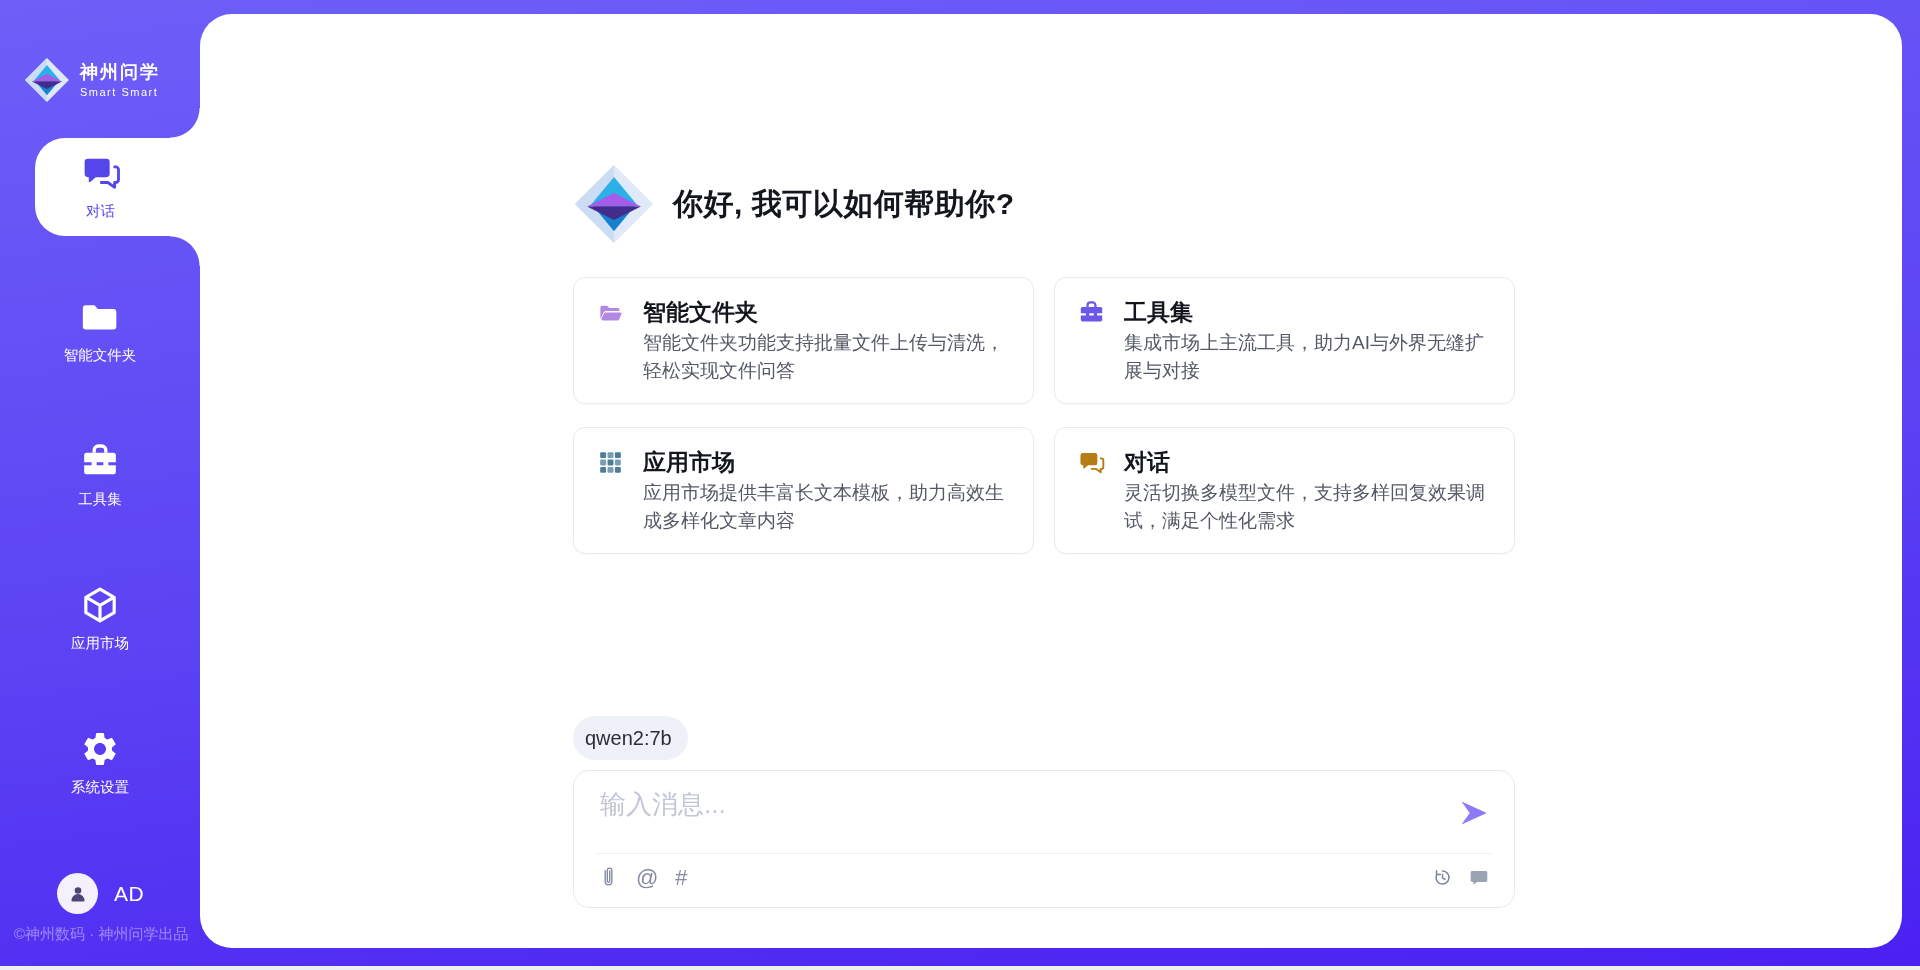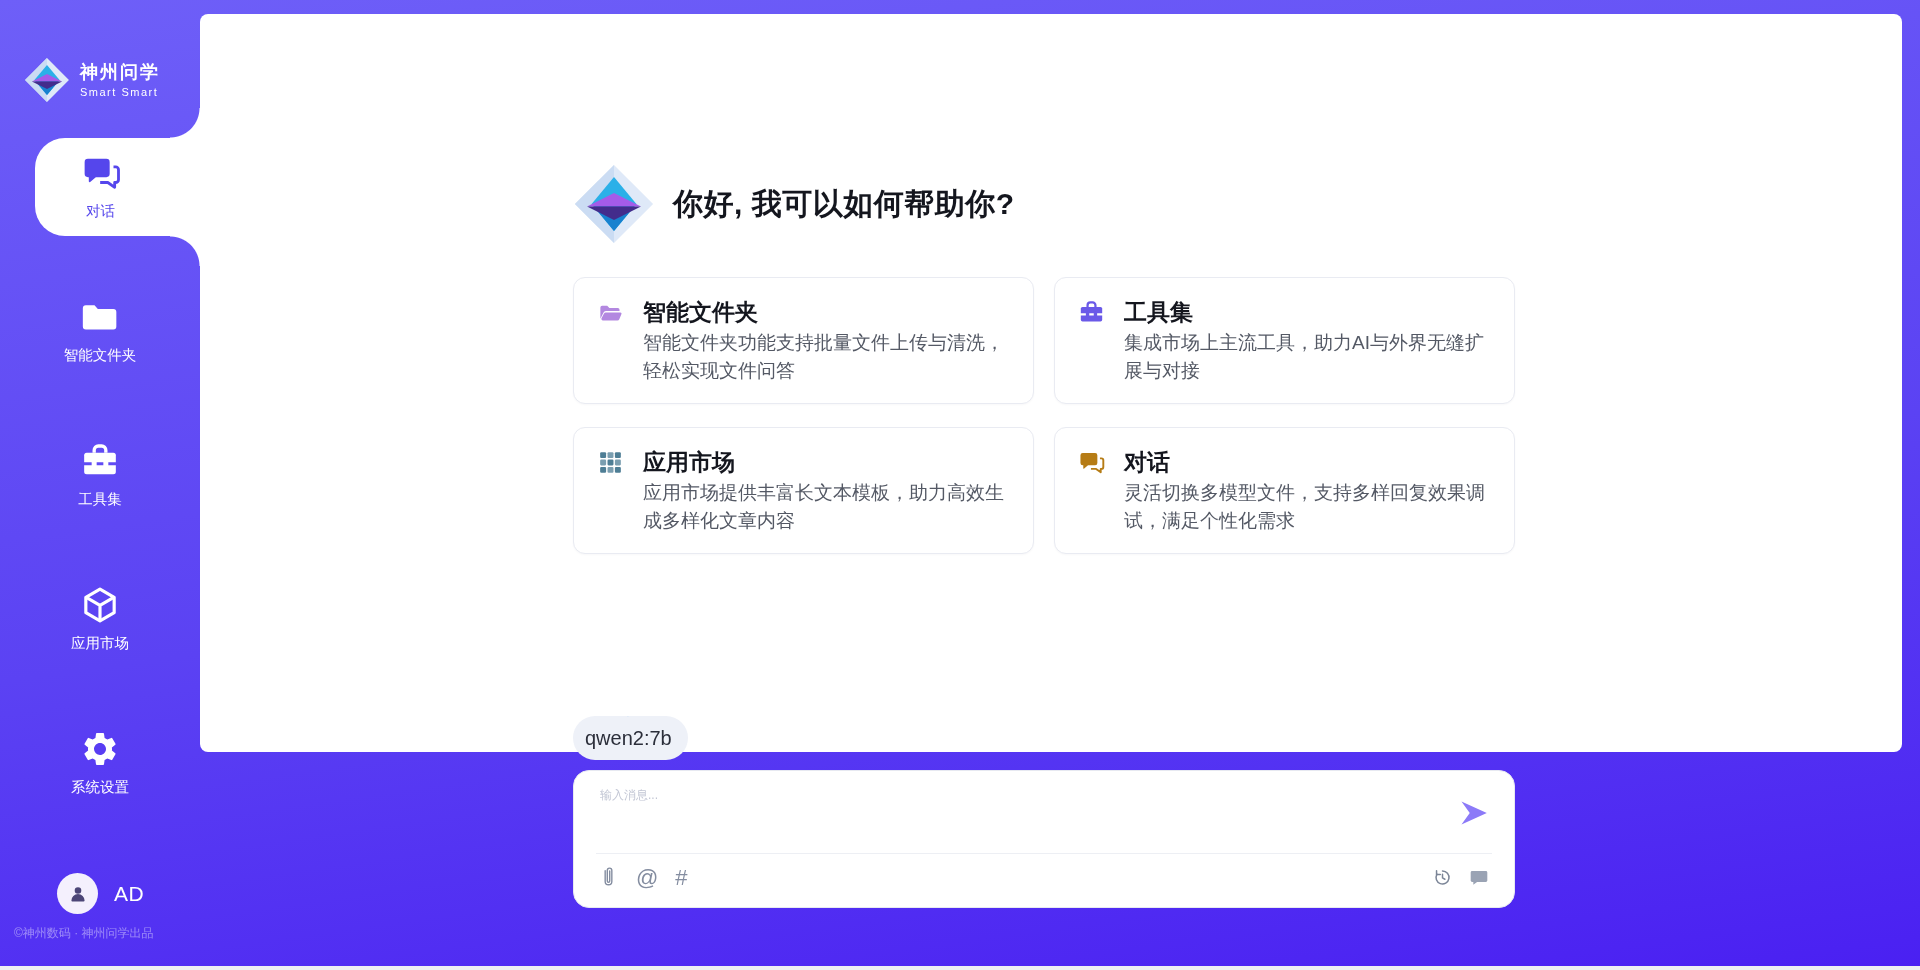--- a/index.html
+++ b/index.html
@@ -22,40 +22,40 @@
   .nav-label{font-size:14.5px;}
   .nav-item.active{margin-left:35px;padding-right:34px;background:#fff;border-radius:30px 0 0 30px;position:relative;color:#5546ec;}
   .nav-item.active .nav-icon{color:#5546ec;}
   .nav-item.active::before,.nav-item.active::after{content:"";position:absolute;right:0;width:30px;height:30px;}
   .nav-item.active::before{top:-30px;background:radial-gradient(circle 30px at 0 0,rgba(0,0,0,0) 29px,#fff 30px);}
   .nav-item.active::after{bottom:-30px;background:radial-gradient(circle 30px at 0 100%,rgba(0,0,0,0) 29px,#fff 30px);}
   .user{position:absolute;top:873px;left:57px;display:flex;align-items:center;gap:16px;cursor:pointer;}
   .avatar{width:41px;height:41px;border-radius:50%;background:#f4f0fd;display:flex;align-items:center;justify-content:center;}
   .avatar svg{width:24px;height:24px;color:#4c4677;}
   .user-name{color:#fff;font-size:21px;letter-spacing:.5px;}
-  .copyright{position:absolute;top:925px;left:14px;font-size:12px;color:rgba(255,255,255,.42);white-space:nowrap;}
+  .copyright{position:absolute;top:925px;left:14px;font-size:15px;color:rgba(255,255,255,.42);white-space:nowrap;}
   
-  .panel{position:absolute;left:200px;top:14px;width:1702px;height:738px;background:#fff;border-radius:8px;}
+  .panel{position:absolute;left:200px;top:14px;width:1702px;height:934px;background:#fff;border-radius:32px;}
   .content{position:absolute;left:373px;top:0;width:942px;height:100%;}
   .greeting{position:absolute;top:149px;left:0;display:flex;align-items:center;gap:18px;}
   .greet-logo{width:82px;height:82px;}
   .greet-title{margin:0;font-size:30px;font-weight:bold;color:#14161e;letter-spacing:.5px;}
   .cards{position:absolute;top:263px;left:0;right:0;display:grid;grid-template-columns:1fr 1fr;column-gap:20px;row-gap:23px;}
   .card{box-sizing:border-box;height:127px;background:#fff;border:1px solid #e9ebf2;border-radius:12px;padding:19px 23px;cursor:pointer;box-shadow:0 1px 2px rgba(25,35,70,.03);}
   .card-head{display:flex;align-items:center;gap:19px;}
   .card-icon{width:27px;height:27px;flex:0 0 27px;}
   .card-icon svg{width:100%;height:100%;}
   .card-title{font-size:23px;font-weight:bold;color:#14161e;}
   .card-desc{margin:1px 0 0 46px;font-size:19px;line-height:1.45;color:#545965;}
   .model-pill{position:absolute;top:702px;left:0;height:44px;display:inline-flex;align-items:center;gap:10px;padding:0 16px 0 12px;background:#eef1f8;border-radius:22px;cursor:pointer;flex-direction:column;}
   .pill-logo{width:28px;height:28px;}
   .pill-label{font-size:20px;color:#2b2e3a;}
   .pill-chevron{width:16px;height:16px;color:#4a4f5e;}
   .composer{position:absolute;top:756px;left:0;right:0;height:138px;box-sizing:border-box;background:#fff;border:1px solid #e7e9f1;border-radius:16px;}
-  .composer-input{position:absolute;top:14px;left:24px;right:70px;height:58px;border:none;resize:none;outline:none;font-family:inherit;font-size:12px;color:#333;background:transparent;width:calc(100% - 94px);}
+  .composer-input{position:absolute;top:14px;left:24px;right:70px;height:58px;border:none;resize:none;outline:none;font-family:inherit;font-size:26px;color:#333;background:transparent;width:calc(100% - 94px);}
   .composer-input::placeholder{color:#c2c6d4;}
   .send-btn{position:absolute;top:26px;right:24px;width:32px;height:32px;border:none;background:transparent;padding:0;cursor:pointer;color:#8c7af8;}
   .send-btn svg{width:32px;height:32px;}
   .composer-divider{position:absolute;left:22px;right:22px;top:82px;height:1px;background:#edeff4;}
   .composer-left{position:absolute;left:24px;top:94px;display:flex;align-items:center;gap:17px;}
   .composer-right{position:absolute;right:24px;top:96px;display:flex;align-items:center;gap:15px;}
   .tool-icon{color:#848da0;cursor:pointer;display:flex;align-items:center;}
   .tool-icon.glyph{font-size:22px;line-height:1;}
   .paperclip svg{width:21px;height:25px;}
   .history svg{width:21px;height:21px;color:#7b8597;}

